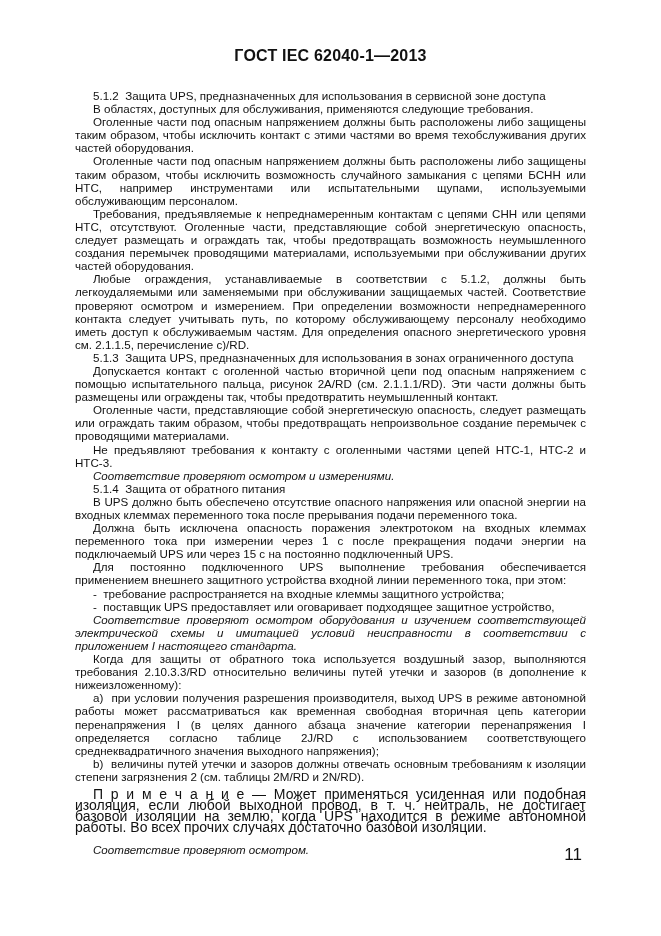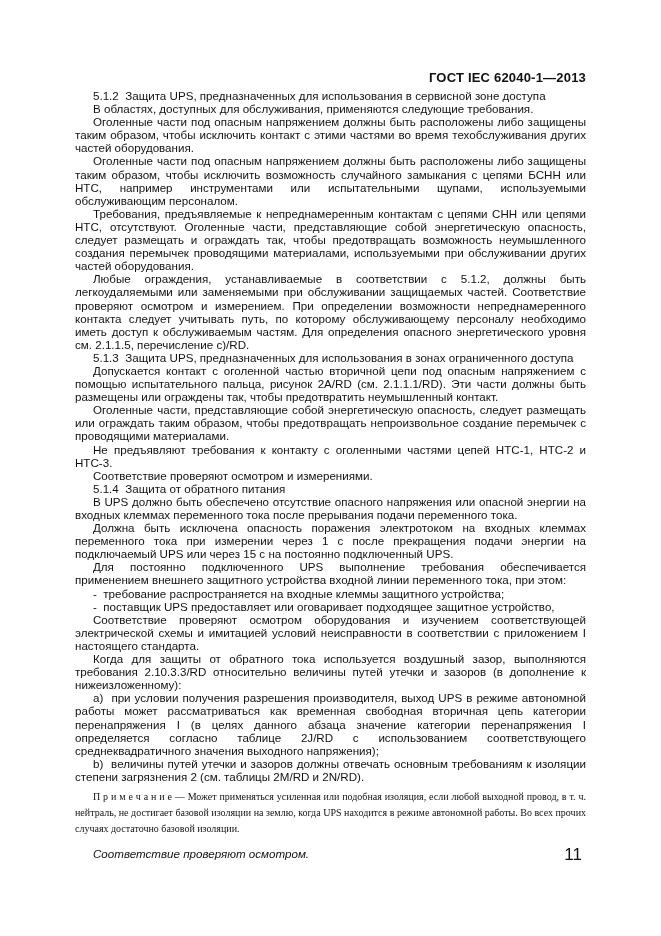--- a/index.html
+++ b/index.html
@@ -11,25 +11,25 @@
     position: relative;
     width: 661px;
     height: 936px;
     background: #ffffff;
     color: #111111;
     font-family: "Liberation Sans", sans-serif;
     overflow: hidden;
   }
   .running-header {
     position: absolute;
-    top: 70px;
+    top: 47px;
     left: 75px;
     width: 511px;
-    text-align: right;
-    font-size: 13px;
+    text-align: center;
+    font-size: 16px;
     font-weight: bold;
     letter-spacing: 0.2px;
   }
   .content {
     position: absolute;
     top: 89px;
     left: 75px;
     width: 511px;
     font-size: 11.6px;
     line-height: 13.1px;
@@ -37,27 +37,27 @@
   }
   .content p {
     margin: 0;
     padding: 0;
     text-indent: 18px;
   }
   .h {
     font-weight: normal;
   }
   .it {
+    font-style: italic;
   }
   .note {
-    font-size: 10px;
-    line-height: 16px;
+    font-size: 14px;
+    line-height: 11px;
     margin-top: 6px !important;
     margin-bottom: 3px !important;
-    font-family: Liberation Serif, serif;
   }
   .fin {
     font-style: italic;
     margin-top: 10px !important;
   }
   .page-number {
     position: absolute;
     top: 845px;
     left: 75px;
     width: 507px;

